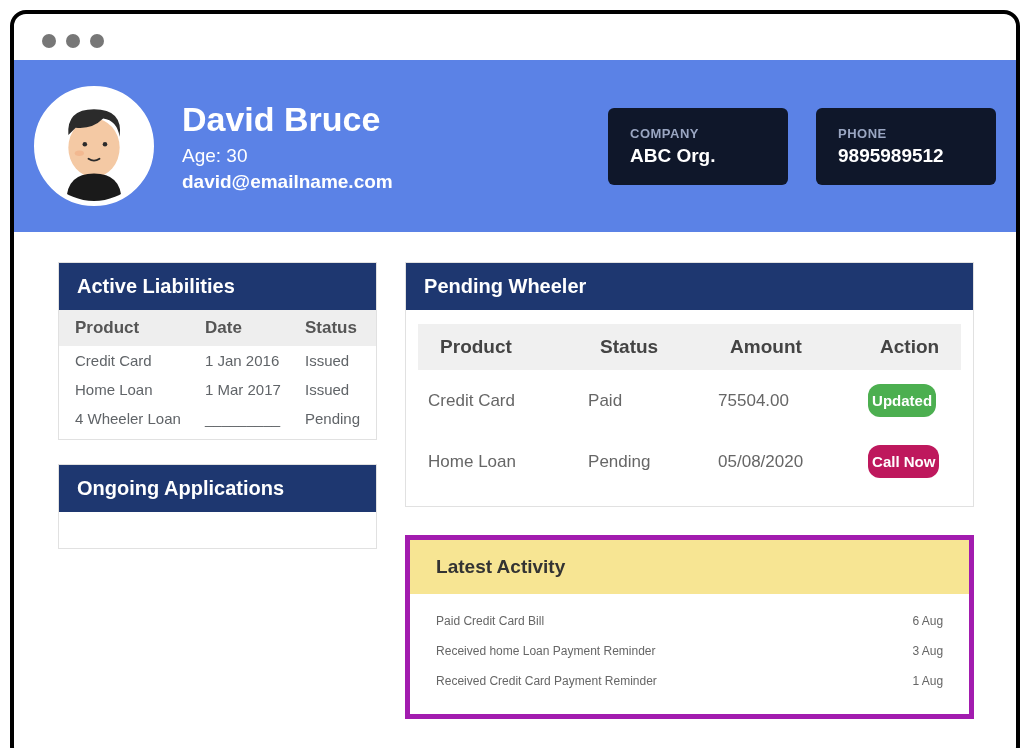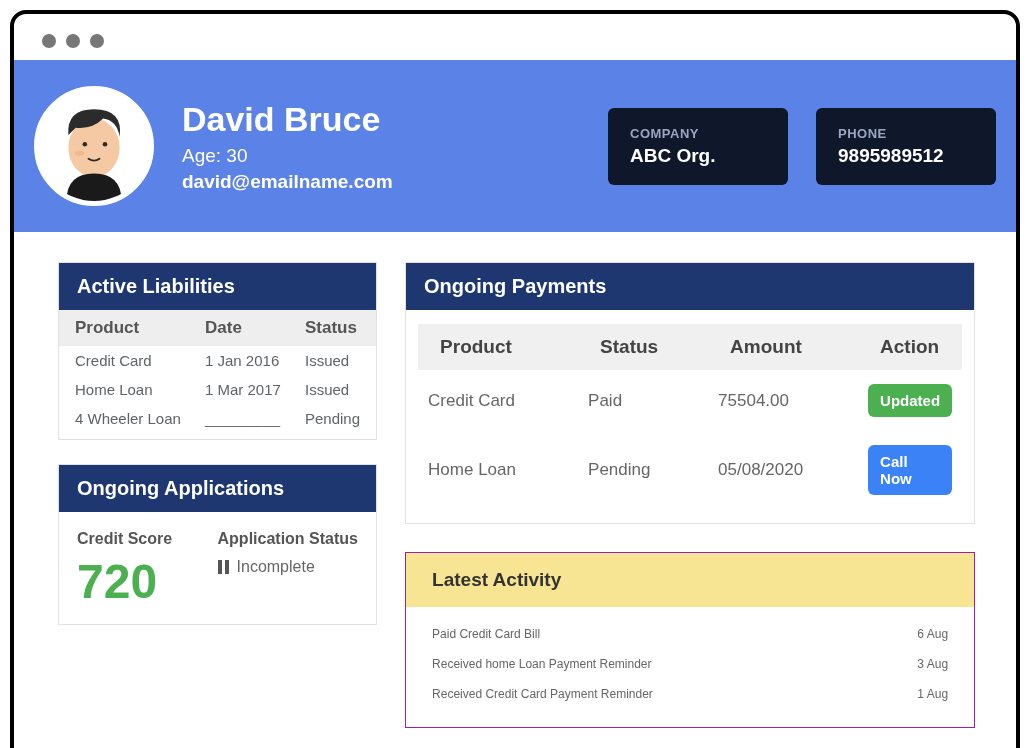--- a/index.html
+++ b/index.html
@@ -35,24 +35,24 @@
 .score-val { font-size: 48px; font-weight: 800; color: #4caf50; line-height: 1; }
 .app-status { display: flex; align-items: center; gap: 8px; color: #666; font-size: 16px; margin-top: 8px; }
 .pause-icon { display: inline-flex; gap: 3px; }
 .pause-icon span { width: 4px; height: 14px; background: #555; }
 .pp-head { background: #f0f0f0; display: flex; padding: 12px 22px; font-weight: 700; color: #444; font-size: 19px; }
 .pp .c1 { width: 160px; }
 .pp .c2 { width: 130px; }
 .pp .c3 { width: 150px; }
 .pp .c4 { flex: 1; }
 .pp-row { display: flex; padding: 14px 22px; color: #666; font-size: 17px; align-items: center; }
-.btn { color: #fff; font-weight: 700; padding: 8px 12px; border-radius: 6px; font-size: 15px; display: inline-block; }
+.btn { color: #fff; font-weight: 700; padding: 8px 4px; border-radius: 12px; font-size: 15px; display: inline-block; }
 .btn-green { background: #4caf50; }
-.btn-yellow { background: #3b82f6; }
-.activity-card { border: 1px solid #a21caf; }
+.btn-yellow { background: #be185d; }
+.activity-card { border: 5px solid #a21caf; }
 .activity-header { background: #f7e593; padding: 16px 26px; font-size: 19px; font-weight: 700; color: #333; }
 .activity-row { display: flex; justify-content: space-between; padding: 8px 26px; color: #666; font-size: 12px; }
 .activity-body { padding: 12px 0 18px; }
 
 .avatar svg { width: 100%; height: 100%; }
 </style>
 </head>
 <body>
 
 <div class="window">
@@ -113,45 +113,29 @@
         <div class="table-row" style="padding-bottom:12px">
           <div class="c1">4 Wheeler Loan</div>
           <div class="c2">_________</div>
           <div class="c3">Pending</div>
         </div>
       </div>
 
       <div class="card">
         <div class="card-header-blue">Ongoing Applications</div>
         <div class="ongoing-body">
-          <div class="scores">
-            <div class="score-col">
-              <div class="score-label">Credit Score</div>
-              <div class="score-val">720</div>
-            </div>
-            <div class="score-col">
-              <div class="score-label">Application Status</div>
-              <div class="app-status">
-                <span class="pause-icon">
-                    <span></span>
-                    <span></span>
-                  </span>
-                <span>Incomplete</span>
-              </div>
-            </div>
-          </div>
         </div>
       </div>
 
     </div>
 
     <div class="col-right">
 
       <div class="card pp">
-        <div class="card-header-blue">Ongoing Payments</div>
+        <div class="card-header-blue">Pending Wheeler</div>
         <div style="padding:14px 0 6px">
         <div class="pp-head" style="margin:0 12px">
           <div class="c1">Product</div>
           <div class="c2">Status</div>
           <div class="c3">Amount</div>
           <div class="c4">Action</div>
         </div>
         <div class="pp-row">
           <div class="c1">Credit Card</div>
           <div class="c2">Paid</div>

